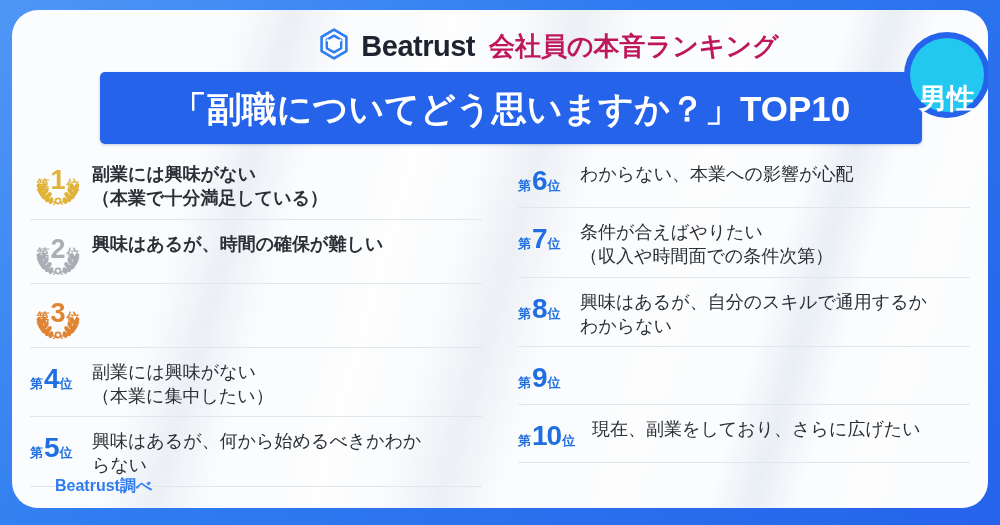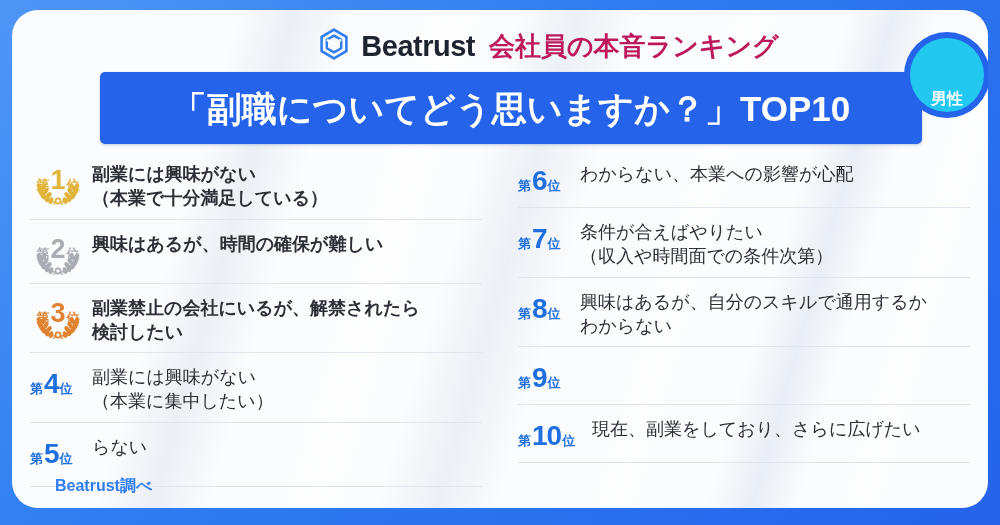--- a/index.html
+++ b/index.html
@@ -130,21 +130,21 @@
     width: 74px;
     height: 74px;
     border-radius: 50%;
     background: #22c8f0;
     display: flex;
     align-items: center;
     justify-content: center;
   }
   .badge-label {
     color: #ffffff;
-    font-size: 16px;
+    font-size: 28px;
     font-weight: bold;
     line-height: 1;
     margin-top: 48px;
   }
 
   
   .columns {
     position: absolute;
     top: 140px;
     left: 0;
@@ -379,37 +379,36 @@
                     <circle cx="28" cy="40" r="2.6" fill="none" stroke-width="1.6"></circle>
                     <path d="M25.6 41.6 L23.5 43.6 M30.4 41.6 L32.5 43.6" fill="none"></path>
                   </g>
                 </svg>
                 <span class="num-wrap">
                   <span class="dai">第</span>
                   <span class="num">3</span>
                   <span class="i">位</span>
                 </span>
               </div>
-              <div class="rank-text bold"><span class="line1">副業禁止の会社にいるが、解禁されたら</span><span class="line2">検討したい</span></div>
             </div>
             <div class="rank-row tall">
               <div class="rank-plain" style="color: rgb(31, 111, 224);">
                 <span class="dai">第</span>
                 <span class="num">4</span>
                 <span class="i">位</span>
               </div>
               <div class="rank-text"><span class="line1">副業には興味がない</span><span class="line2">（本業に集中したい）</span></div>
             </div>
             <div class="rank-row tall">
               <div class="rank-plain" style="color: rgb(31, 111, 224);">
                 <span class="dai">第</span>
                 <span class="num">5</span>
                 <span class="i">位</span>
               </div>
-              <div class="rank-text"><span class="line2">らない</span></div>
+              <div class="rank-text"><span class="line1">興味はあるが、何から始めるべきかわか</span><span class="line2">らない</span></div>
             </div>
           </div>
         <div class="column" id="col-right">
             <div class="rank-row">
               <div class="rank-plain" style="color: rgb(31, 111, 224);">
                 <span class="dai">第</span>
                 <span class="num">6</span>
                 <span class="i">位</span>
               </div>
               <div class="rank-text"><span class="line1">わからない、本業への影響が心配</span></div>

